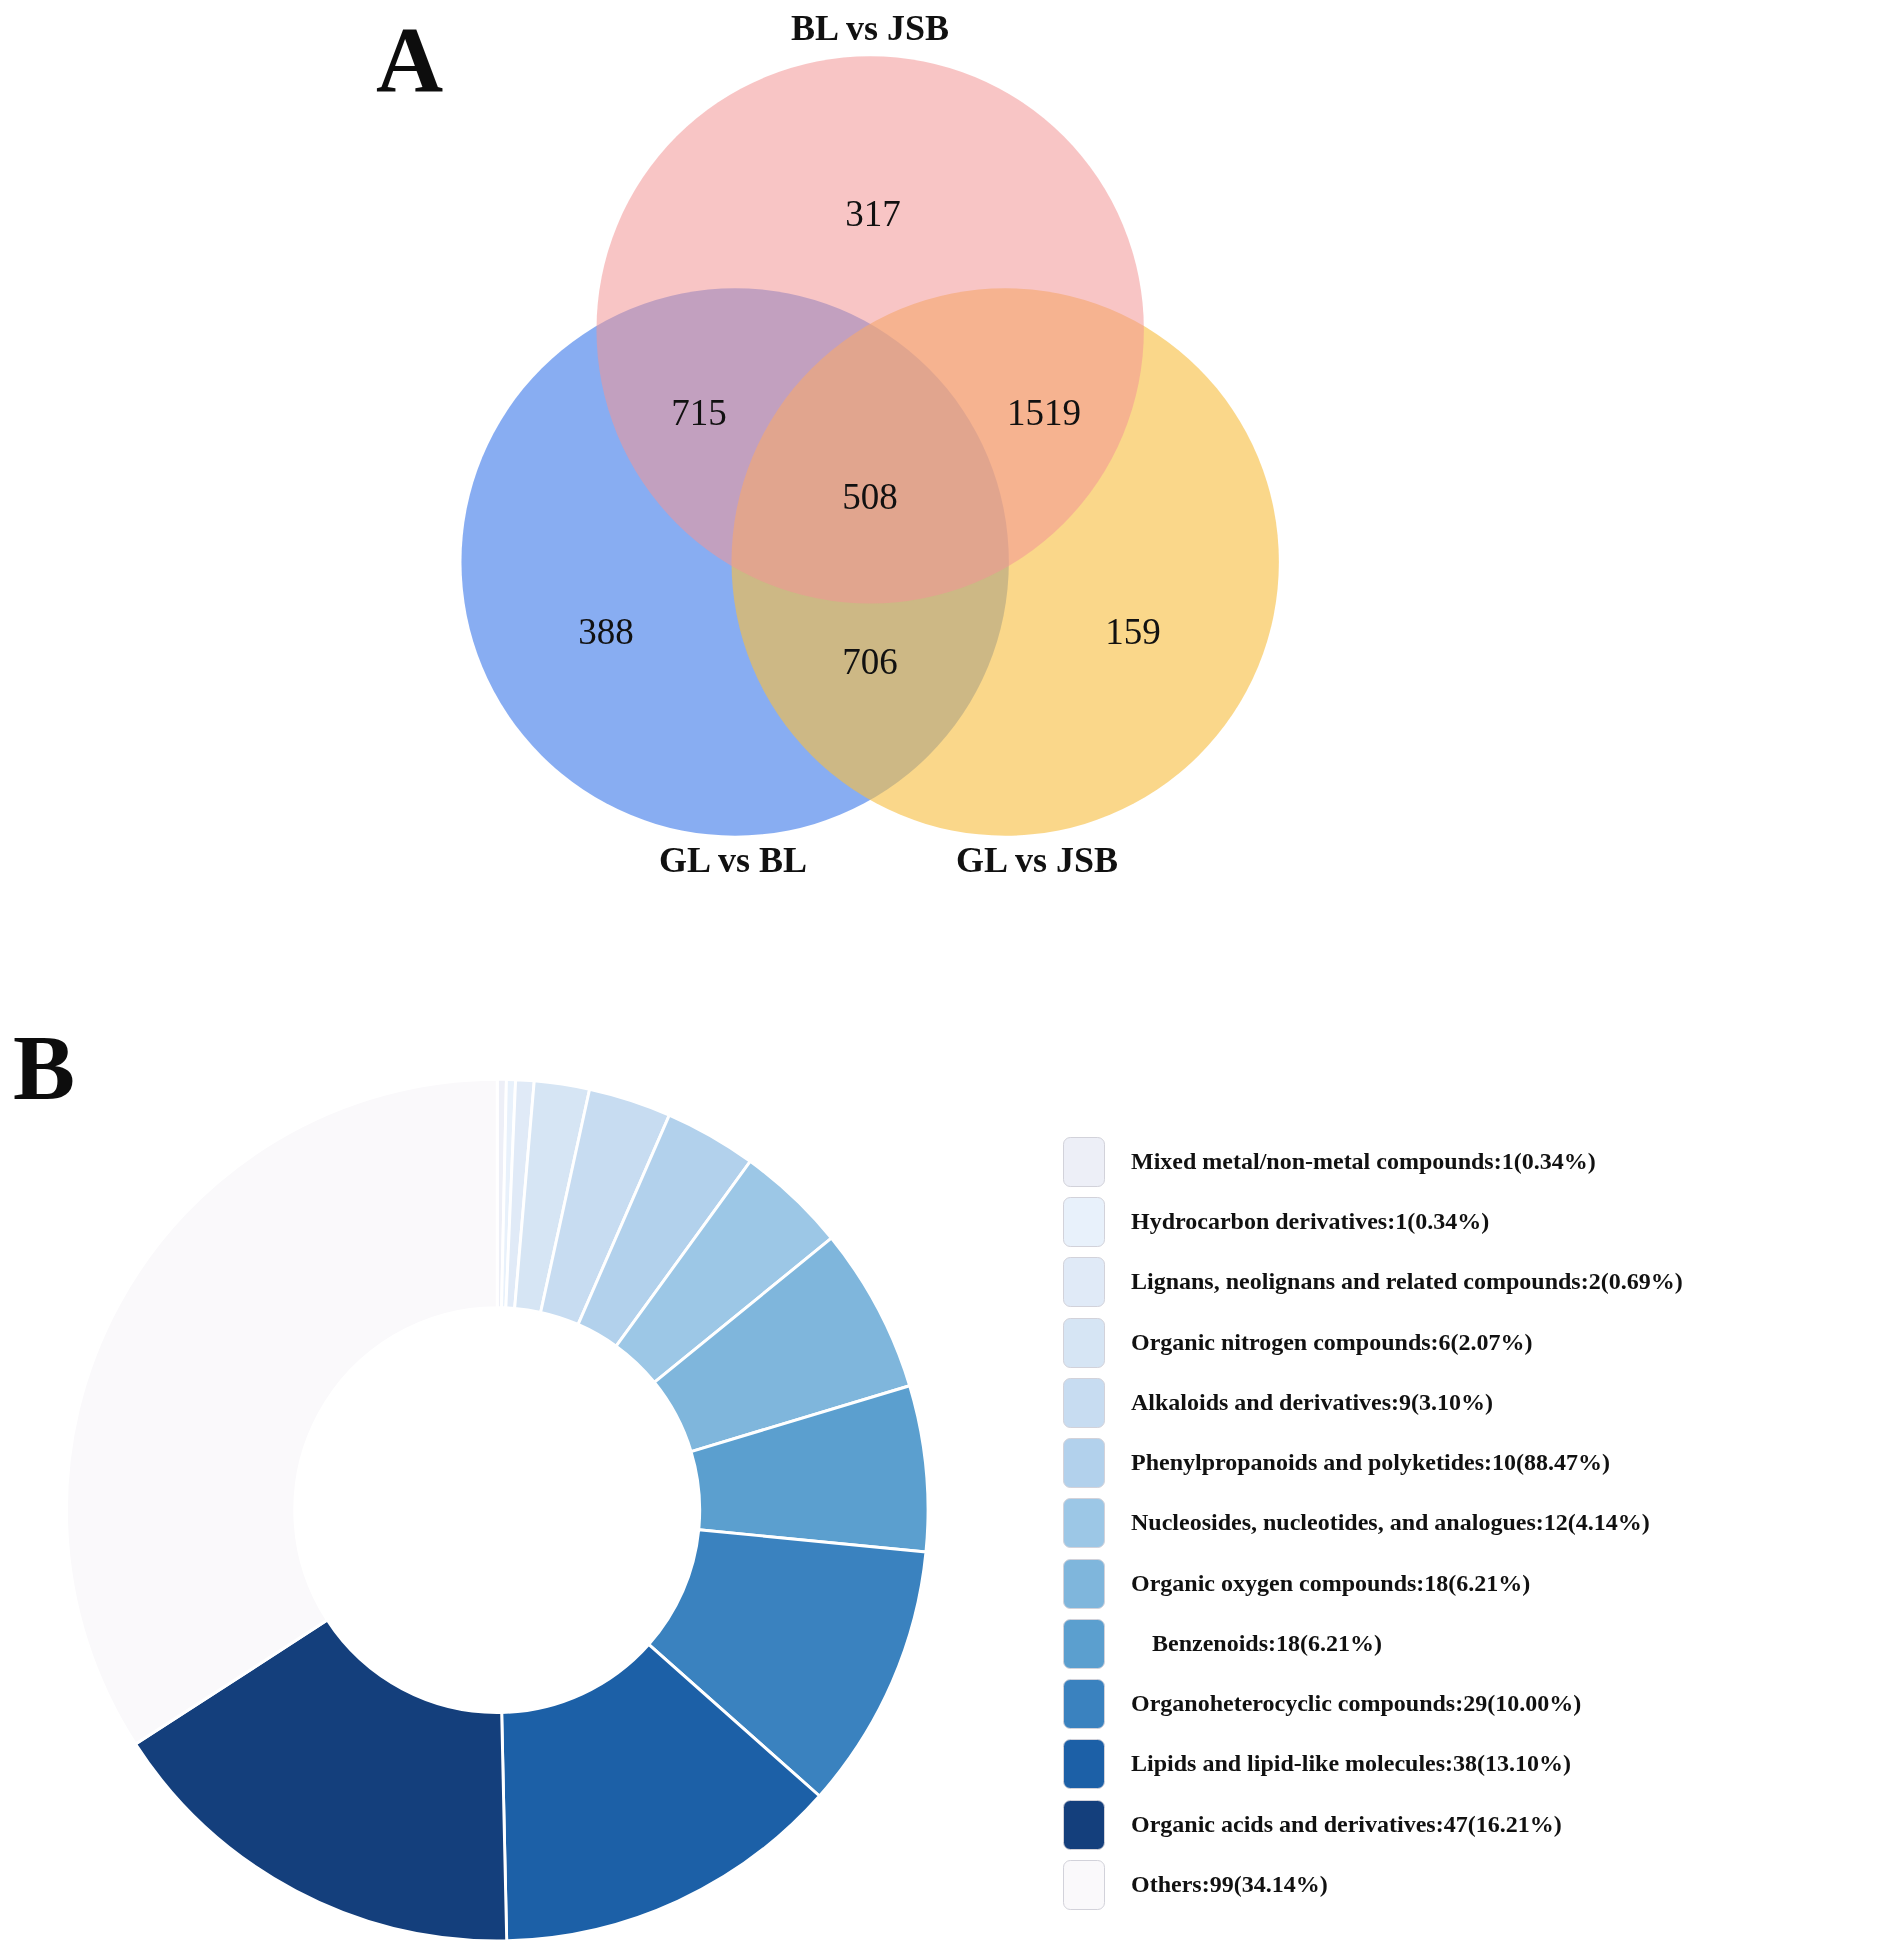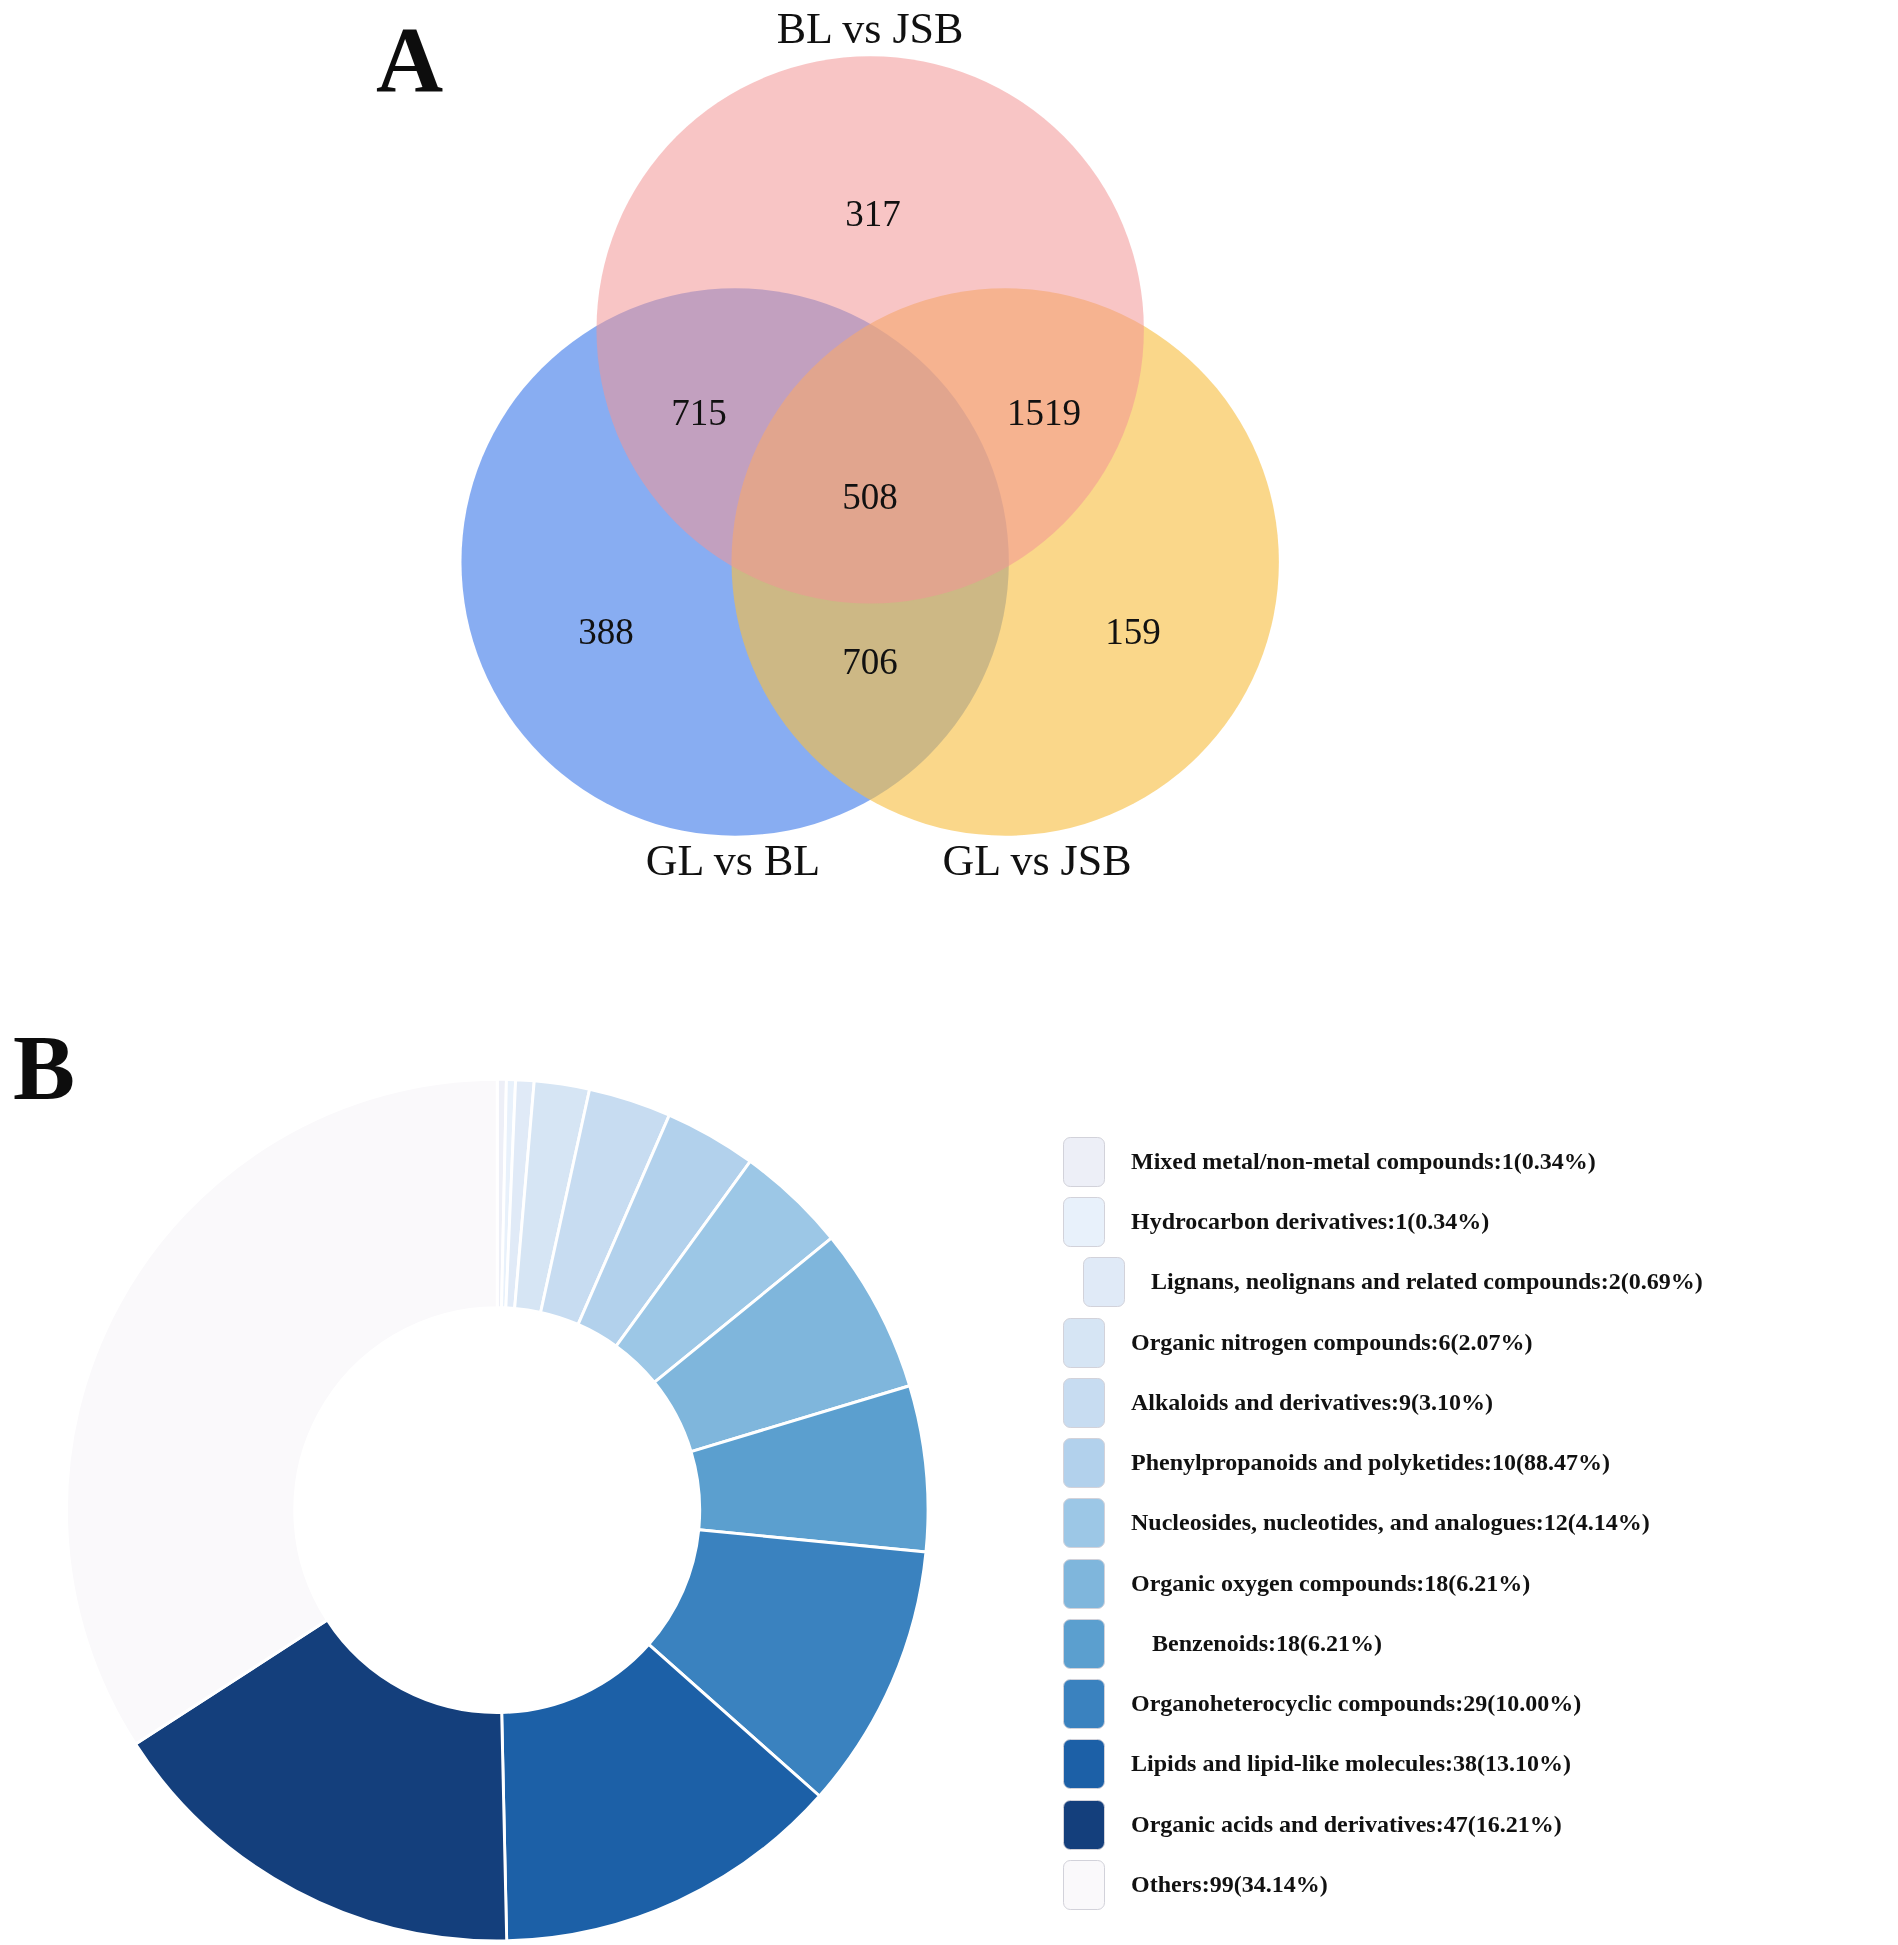--- a/index.html
+++ b/index.html
@@ -28,22 +28,22 @@
     position: absolute;
     transform: translate(-50%, -50%);
     font-size: 37px;
     font-weight: normal;
     white-space: nowrap;
     text-align: right;
   }
   .venn-label {
     position: absolute;
     transform: translate(-50%, -50%);
-    font-size: 44px;
-    font-weight: normal;
+    font-size: 36px;
+    font-weight: bold;
     white-space: nowrap;
   }
   #legend {
     position: absolute;
     left: 1063px;
     top: 1136px;
     width: 832px;
     height: 788px;
   }
   .legend-item {
@@ -116,21 +116,21 @@
 
   <div id="legend">
       <div class="legend-item" style="top: 0px;">
         <span class="legend-swatch" style="background: rgb(237, 239, 247);"></span>
         <span class="legend-text">Mixed metal/non-metal compounds:1(0.34%)</span>
       </div>
       <div class="legend-item" style="top: 60px;">
         <span class="legend-swatch" style="background: rgb(232, 241, 251);"></span>
         <span class="legend-text">Hydrocarbon derivatives:1(0.34%)</span>
       </div>
-      <div class="legend-item" style="top: 120px; margin-left: 20px;">
+      <div class="legend-item" style="top: 120px;">
         <span class="legend-swatch" style="background: rgb(224, 234, 247);"></span>
         <span class="legend-text">Lignans, neolignans and related compounds:2(0.69%)</span>
       </div>
       <div class="legend-item" style="top: 181px;">
         <span class="legend-swatch" style="background: rgb(214, 229, 244);"></span>
         <span class="legend-text">Organic nitrogen compounds:6(2.07%)</span>
       </div>
       <div class="legend-item" style="top: 241px;">
         <span class="legend-swatch" style="background: rgb(199, 220, 241);"></span>
         <span class="legend-text">Alkaloids and derivatives:9(3.10%)</span>

